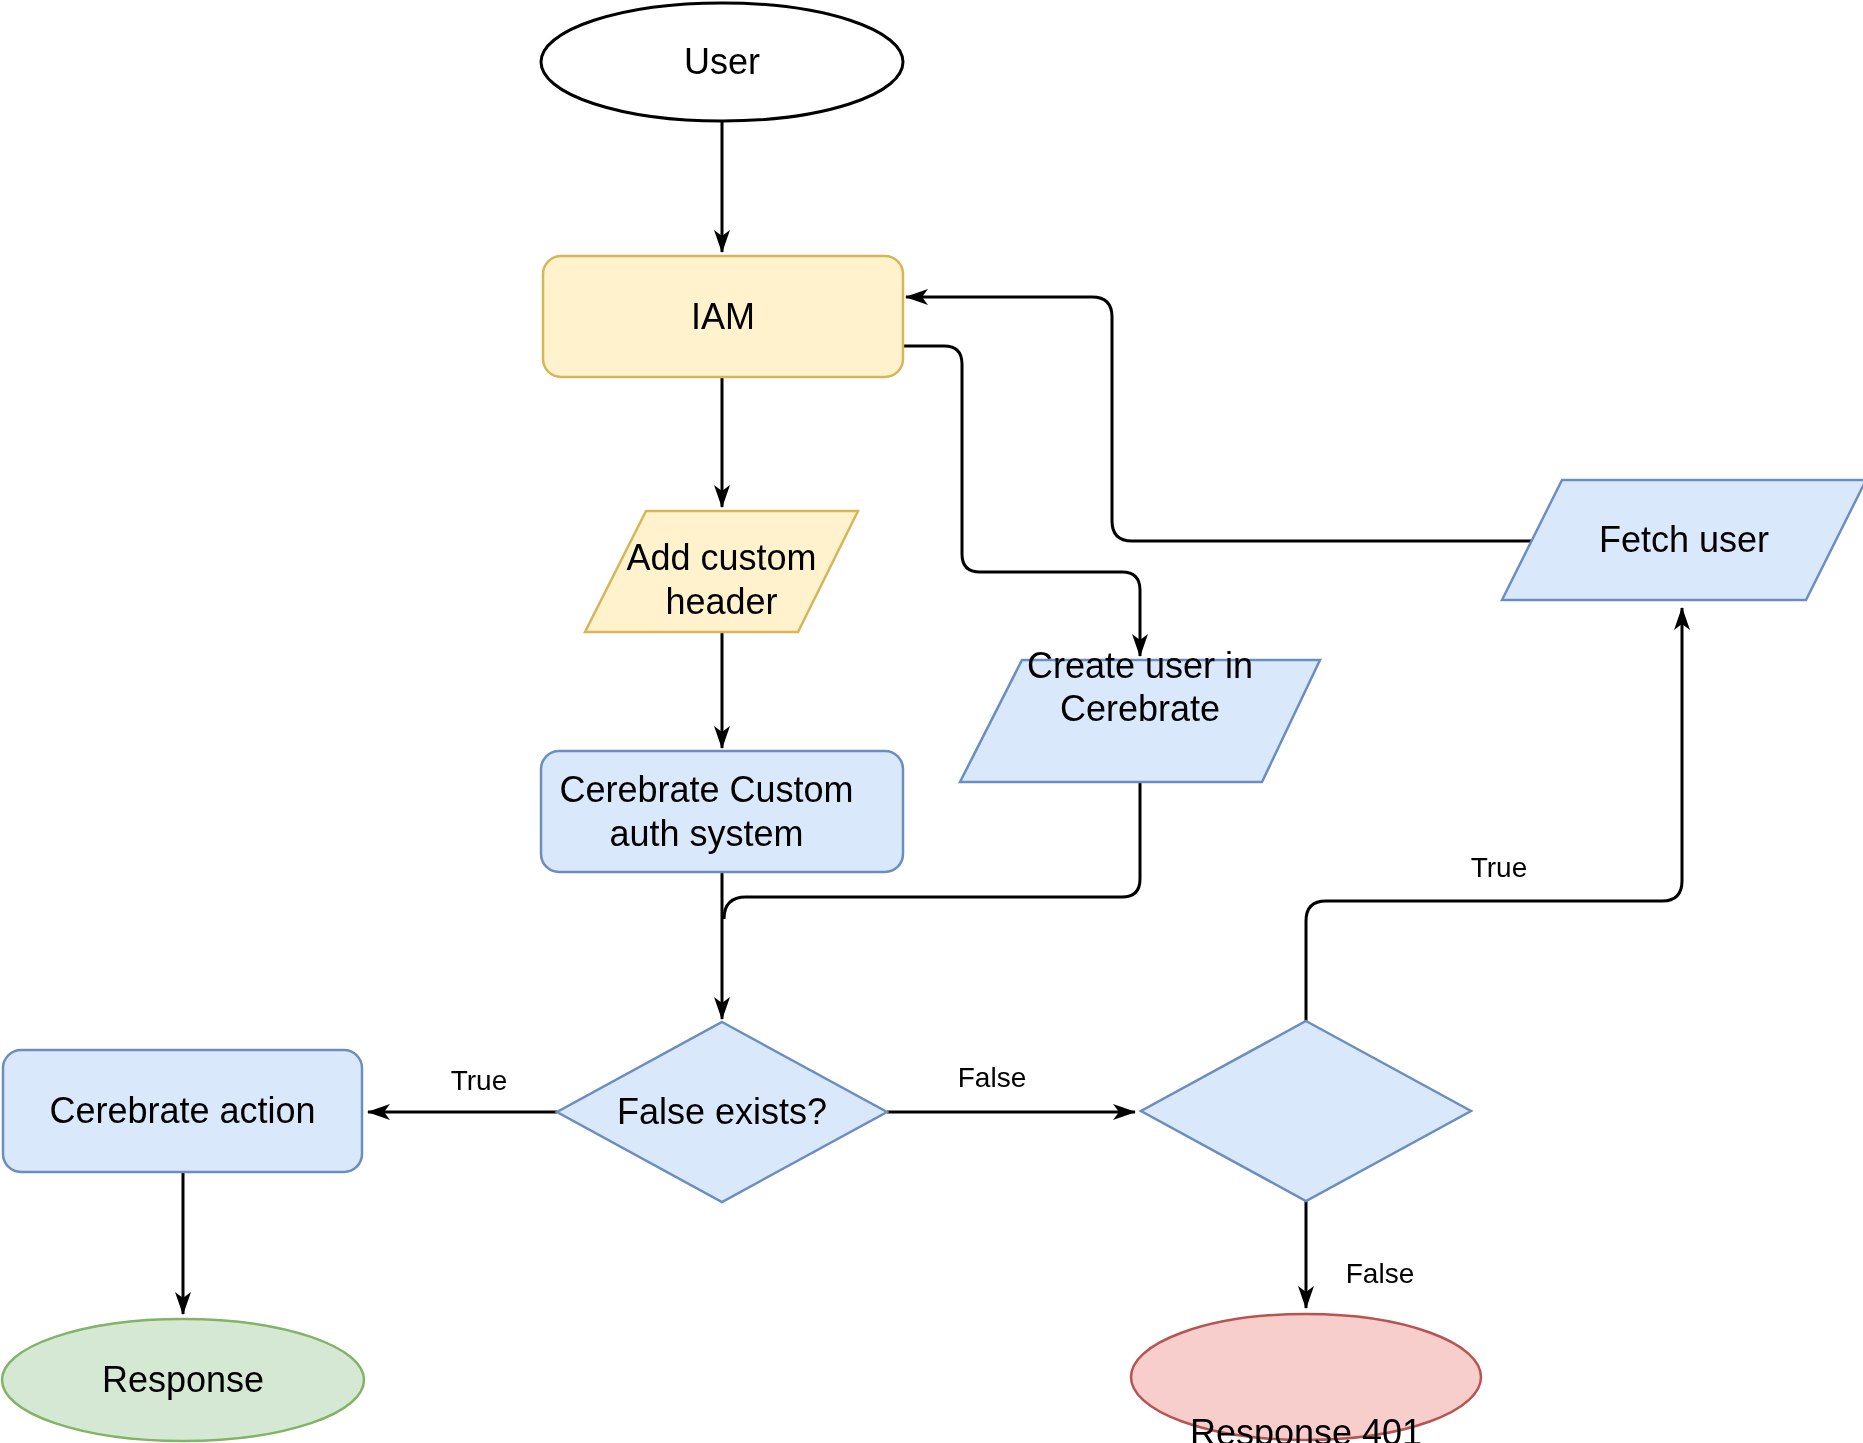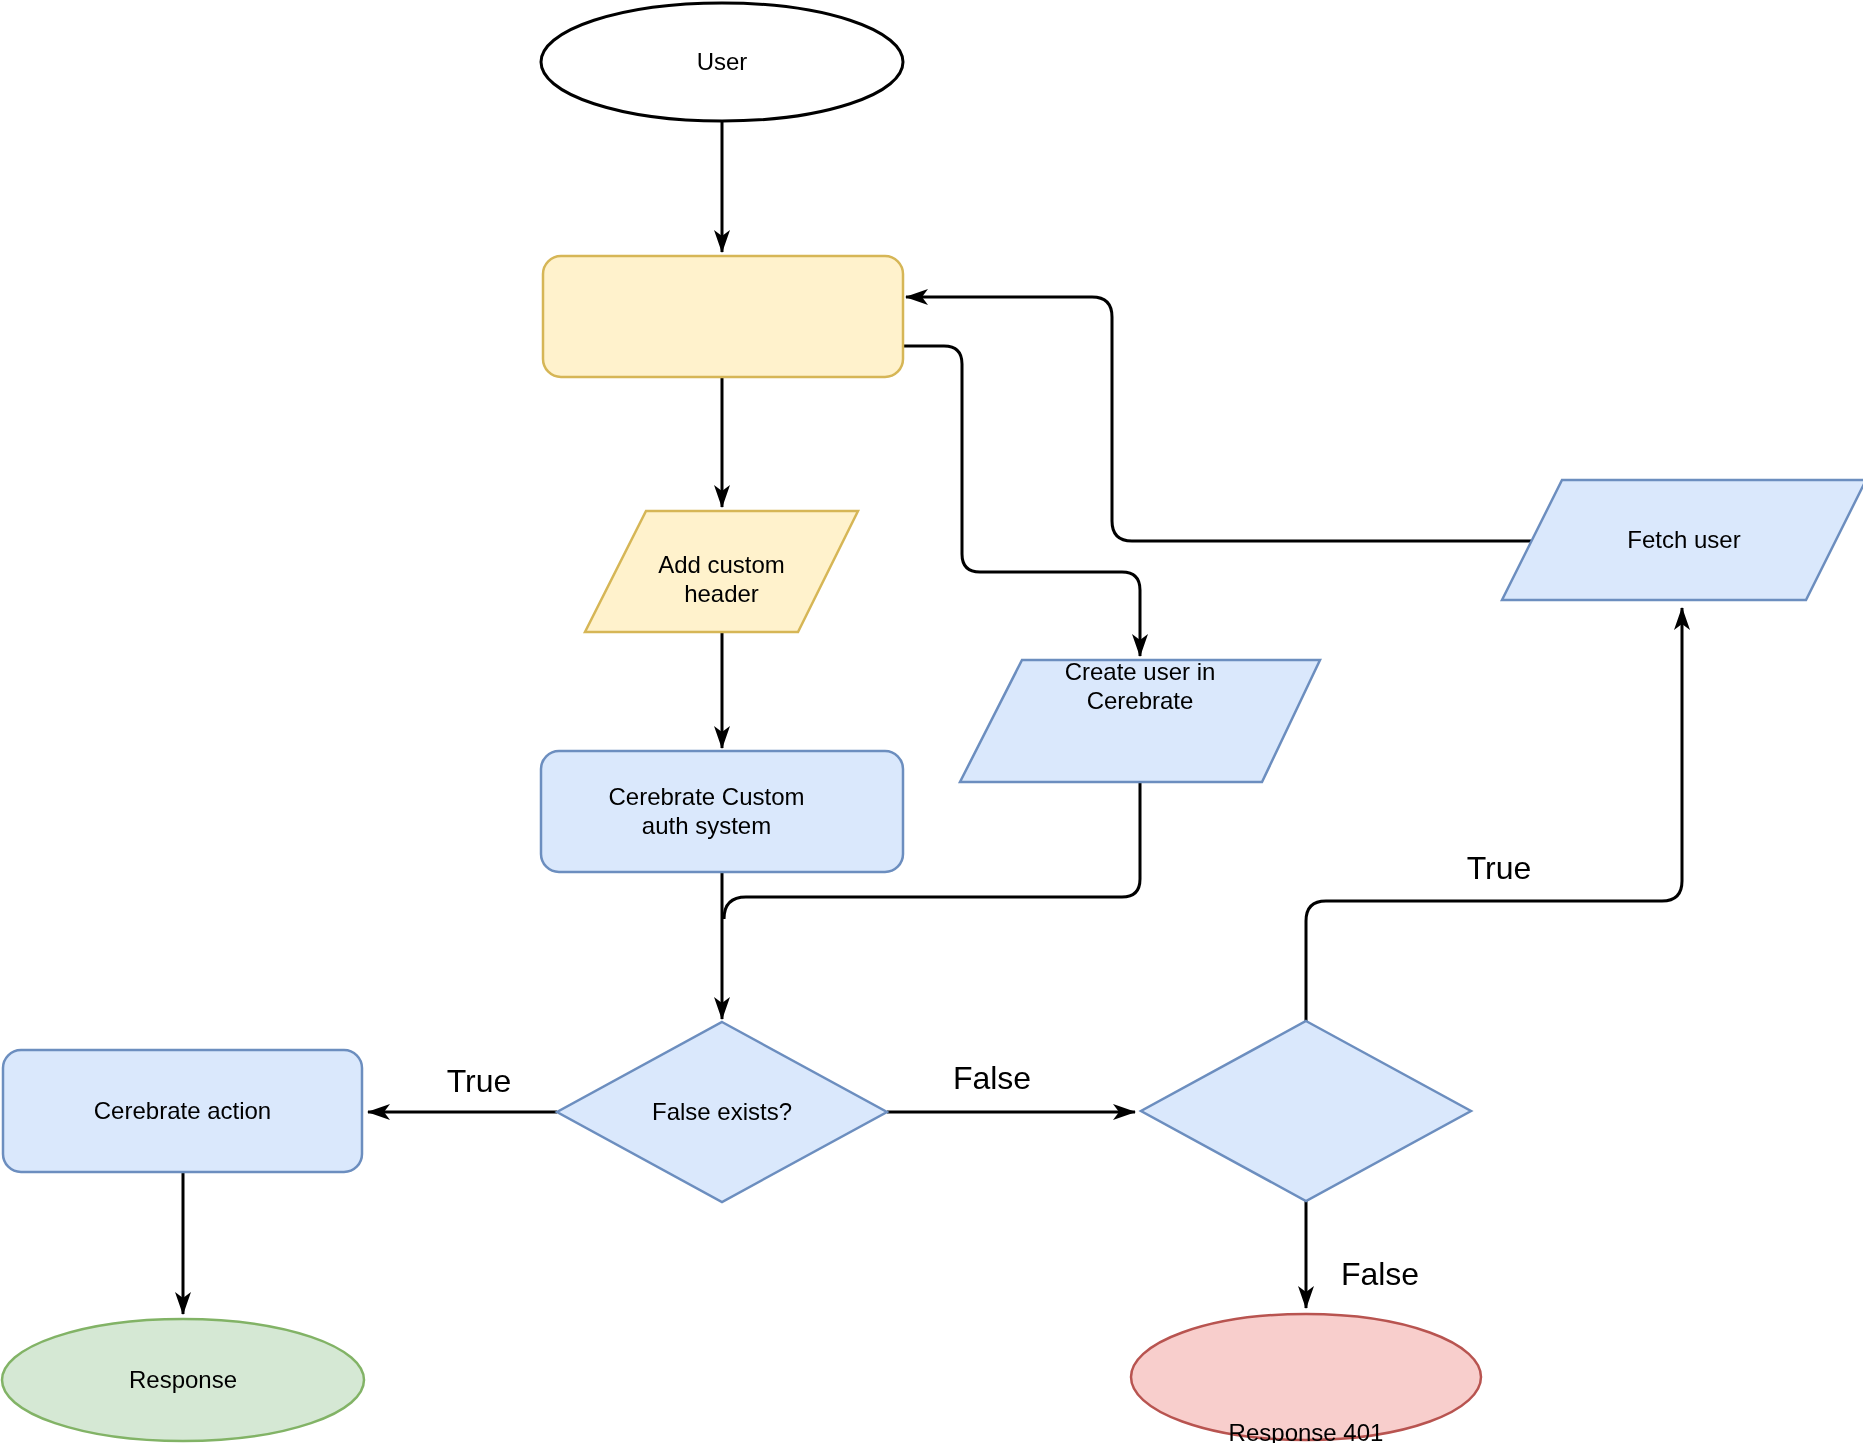--- a/index.html
+++ b/index.html
@@ -32,34 +32,34 @@
     stroke: #000000;
     stroke-width: 3;
     stroke-linejoin: round;
   }
   .node-label {
     position: absolute;
     display: flex;
     align-items: center;
     justify-content: center;
     text-align: center;
-    font-size: 24px;
+    font-size: 36px;
     line-height: 1.2;
     color: #000000;
     white-space: pre-line;
     pointer-events: none;
   }
   .edge-label {
     position: absolute;
     height: 44px;
     display: flex;
     align-items: center;
     justify-content: center;
     text-align: center;
-    font-size: 32px;
+    font-size: 28px;
     color: #000000;
     pointer-events: none;
   }
 </style>
 </head>
 <body>
 
 <div id="canvas">
 
   <svg id="diagram-svg" viewBox="0 0 1863 1443">
@@ -89,20 +89,21 @@
     <polygon class="shape" points="1022,660 1320,660 1262,782 960,782" fill="#DAE8FC" stroke="#6C8EBF"></polygon>
     <polygon class="shape" points="1562,480 1866,480 1806,600 1502,600" fill="#DAE8FC" stroke="#6C8EBF"></polygon>
     <polygon class="shape" points="722,1022 887,1112 722,1202 557,1112" fill="#DAE8FC" stroke="#6C8EBF"></polygon>
     <polygon class="shape" points="1306,1021 1471,1111 1306,1201 1141,1111" fill="#DAE8FC" stroke="#6C8EBF"></polygon>
     <rect class="shape" x="3" y="1050" width="359" height="122" rx="18" fill="#DAE8FC" stroke="#6C8EBF"></rect>
     <ellipse class="shape" cx="183" cy="1380" rx="181" ry="61" fill="#D5E8D4" stroke="#82B366"></ellipse>
     <ellipse class="shape" cx="1306" cy="1377" rx="175" ry="63" fill="#F8CECC" stroke="#B85450"></ellipse>
   </svg>
 
   <div class="node-label" style="left:541px; top:4px;    width:362px; height:116px">User</div>
+  <div class="node-label" style="left:543px; top:256px;  width:360px; height:121px">IAM</div>
   <div class="node-label" style="left:585px; top:511px;  width:273px; height:137px">Add custom
 header</div>
   <div class="node-label" style="left:541px; top:751px;  width:331px; height:121px">Cerebrate Custom
 auth system</div>
   <div class="node-label" style="left:960px; top:636px;  width:360px; height:102px">Create user in
 Cerebrate</div>
   <div class="node-label" style="left:1502px;top:480px;  width:364px; height:120px">Fetch user</div>
   <div class="node-label" style="left:557px; top:1022px; width:330px; height:180px">False exists?</div>
   <div class="node-label" style="left:3px;   top:1050px; width:359px; height:122px">Cerebrate action</div>
   <div class="node-label" style="left:2px;   top:1319px; width:362px; height:122px">Response</div>

